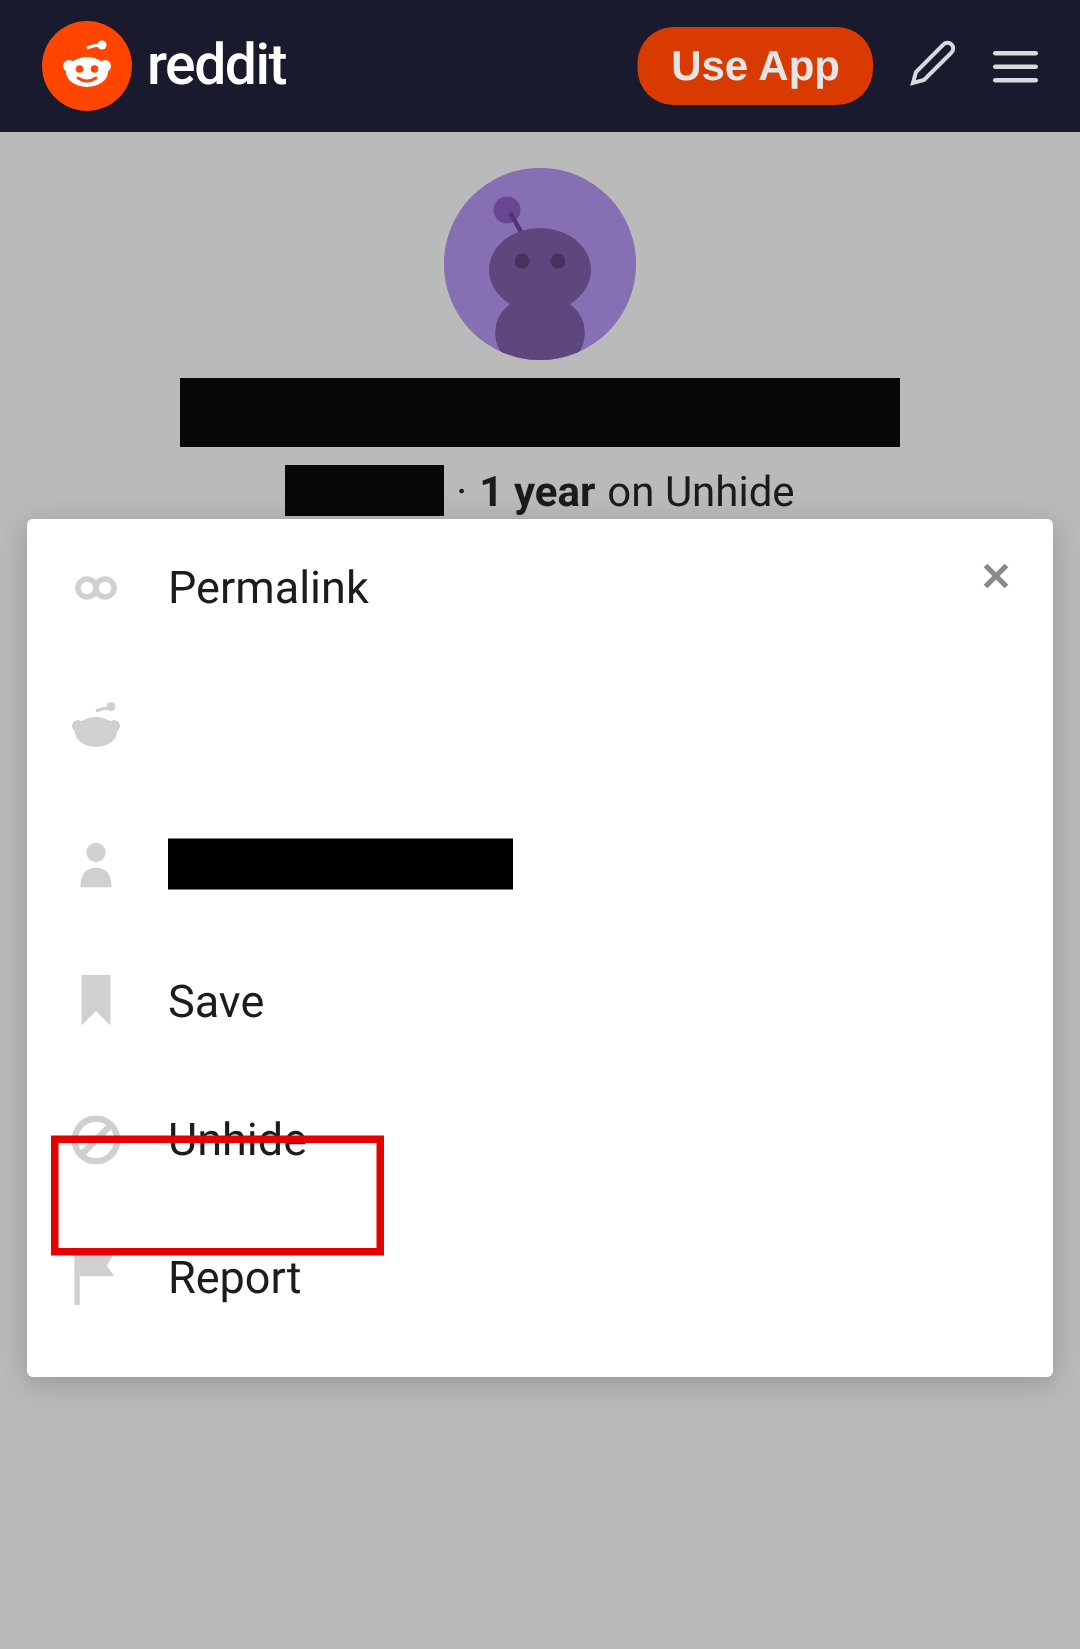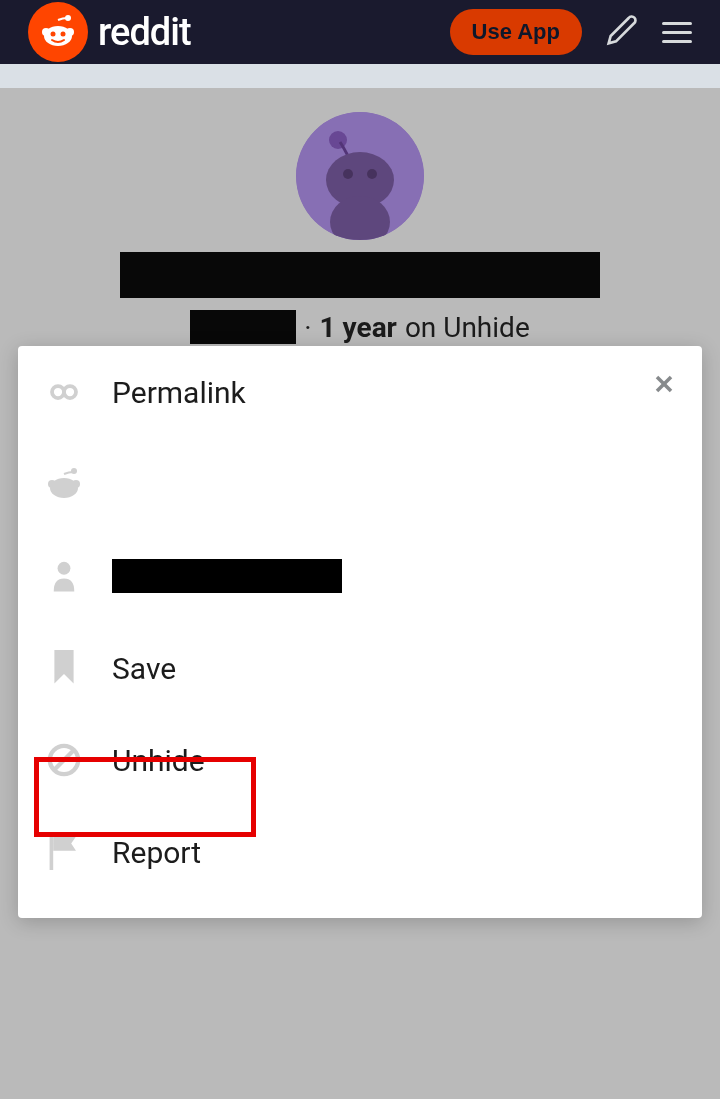--- a/index.html
+++ b/index.html
@@ -10,21 +10,21 @@
     body {
       font-family: -apple-system, BlinkMacSystemFont, "Segoe UI", Roboto, sans-serif;
       width: 720px;
       height: 1099px;
       background: #dae0e6;
       position: relative;
       overflow: hidden;
     }
     .header {
       background: #1a1a2e;
-      height: 64px;
+      height: 88px;
       display: flex;
       align-items: center;
       padding: 0 28px;
       justify-content: space-between;
     }
     .logo-section {
       display: flex;
       align-items: center;
       gap: 10px;
     }
@@ -43,25 +43,25 @@
       font-weight: 500;
       letter-spacing: -1px;
     }
     .header-right {
       display: flex;
       align-items: center;
       gap: 24px;
     }
     .use-app-btn {
       background: #d93a00;
-      color: #0f172a;
+      color: #e5e5e5;
       border: none;
       padding: 10px 22px;
       border-radius: 24px;
-      font-size: 22px;
+      font-size: 28px;
       font-weight: 600;
       cursor: pointer;
     }
     .pencil-icon {
       color: #d7dadc;
       cursor: pointer;
     }
     .menu-icon {
       color: #d7dadc;
       cursor: pointer;

